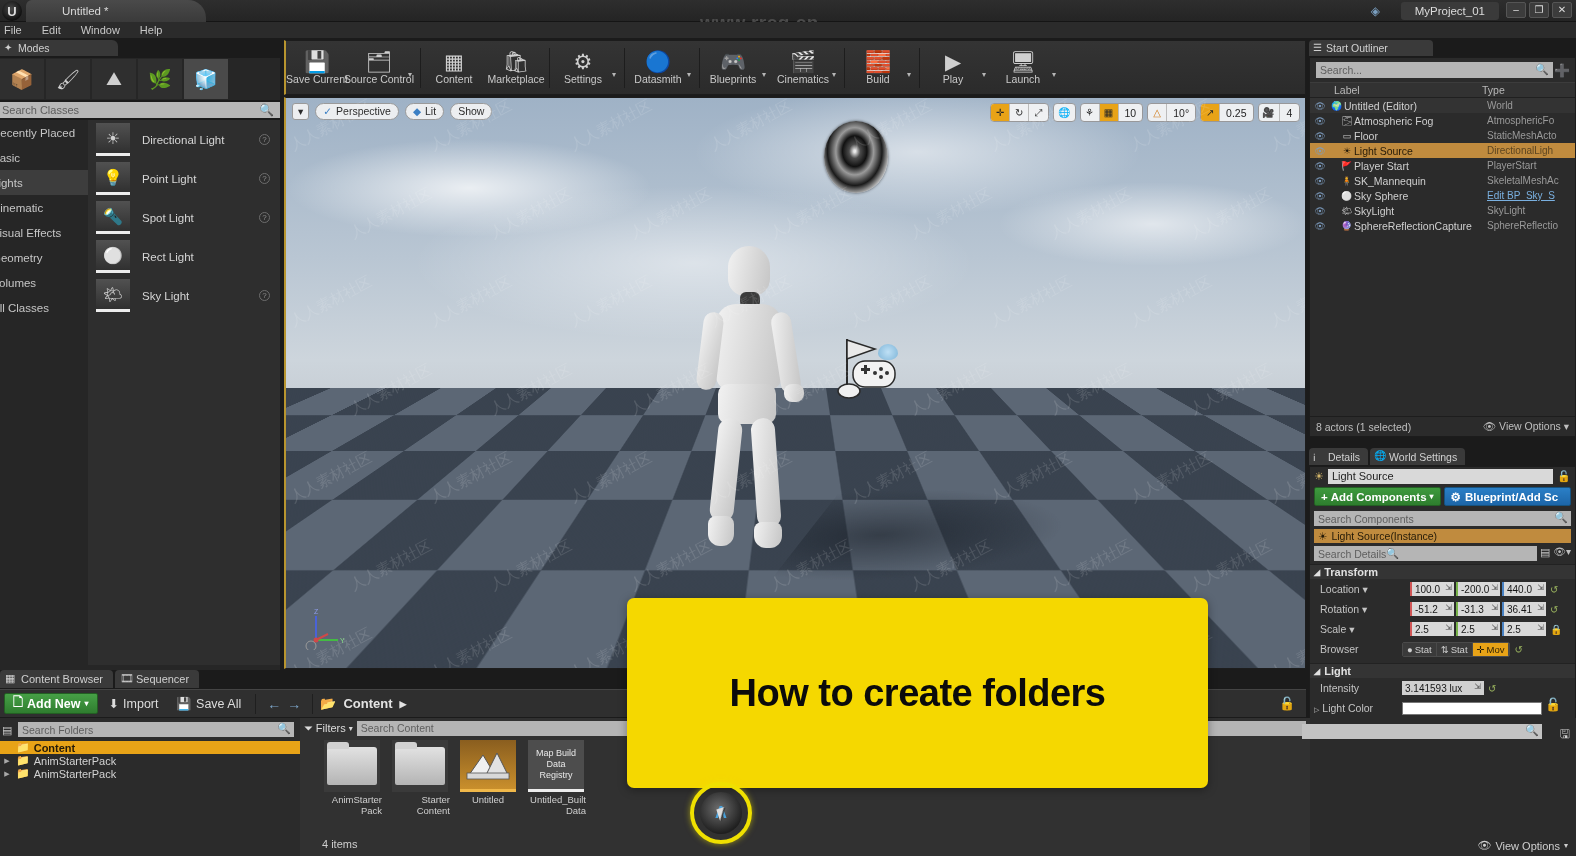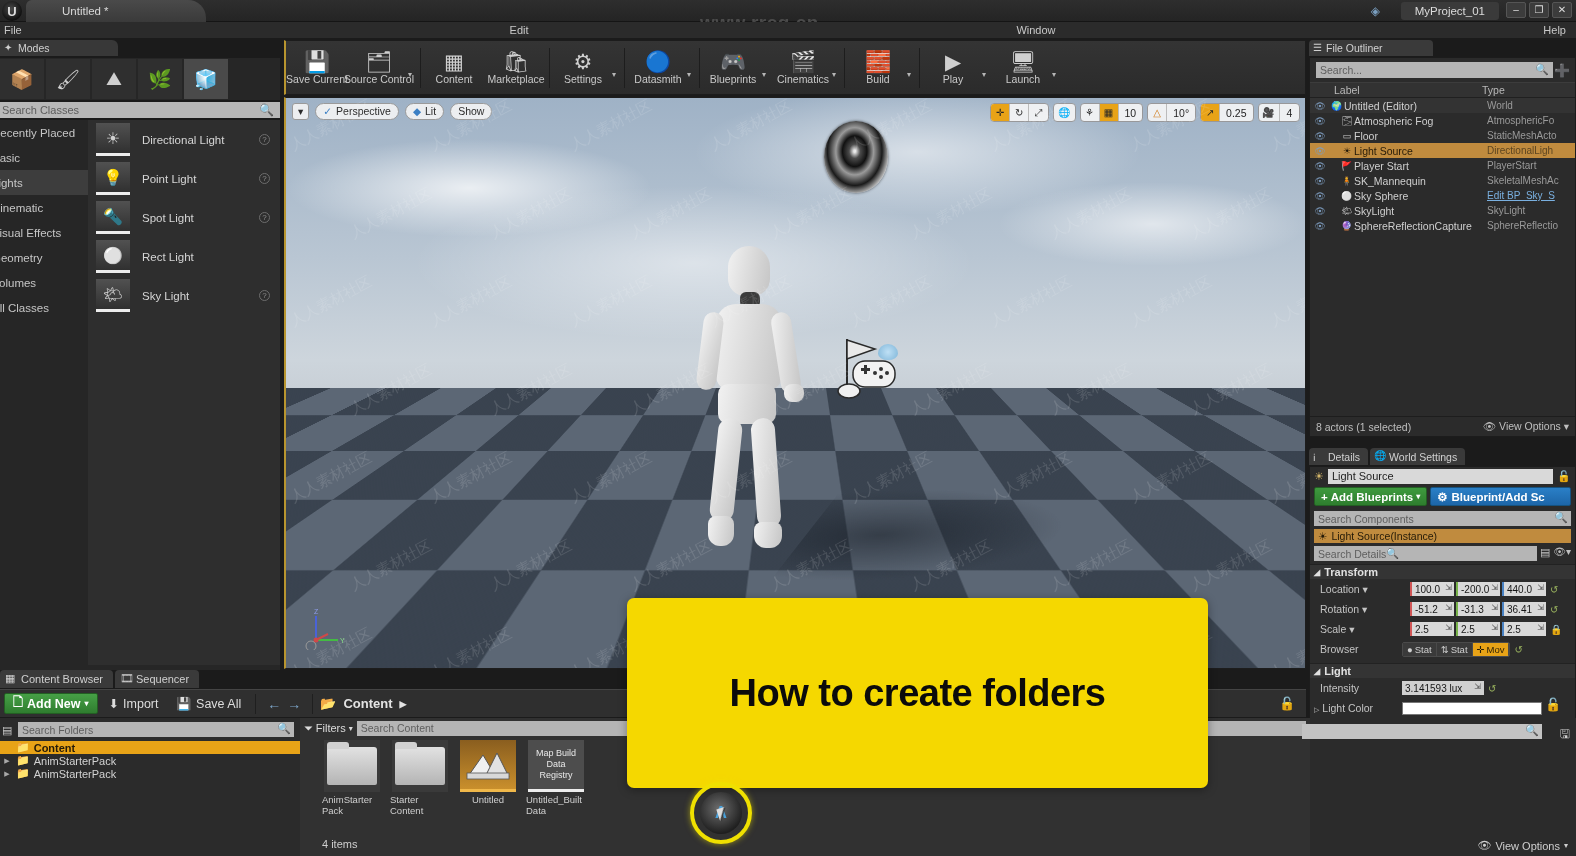--- a/index.html
+++ b/index.html
@@ -47,21 +47,21 @@
   .wbtn {
     width:20px; height:16px; background:#3c3c3c; border:1px solid #555;
     border-radius:2px; color:#ddd; font-size:10px;
     display:flex; align-items:center; justify-content:center; line-height:1;
   }
 
   
   .menubar {
     position:absolute; left:0; top:22px; width:1576px; height:16px;
     background:#2b2b2b; display:flex; align-items:center;
-    font-size:11px; color:#c8c8c8;justify-content:space-between;
+    font-size:11px; color:#c8c8c8;
   }
   .menubar > div { padding:0 10px; cursor:default; }
   .menubar > div:first-child { padding-left:4px; }
 
   
   .modes-tab {
     position:absolute; left:0; top:40px; width:118px; height:16px;
     background:#383838; border-radius:0 6px 0 0;
     font-size:10.5px; color:#d0d0d0; display:flex; align-items:center;
     padding-left:18px;
@@ -384,21 +384,21 @@
   }
   .folder-glyph::before {
     content:''; position:absolute; left:0; top:-5px; width:22px; height:7px;
     background:#d2d2d2; border-radius:3px 3px 0 0;
   }
   .tile-img.asset { background:linear-gradient(#8a5e1f,#c98f2c); border-bottom:3px solid #f0b84a; }
   .tile-img.registry {
     background:#4d4d4d; border-bottom:3px solid #ededed; color:#e8e8e8;
     font-size:9px; text-align:center; line-height:11px; padding:3px;
   }
-  .tile-lbl { font-size:9.5px; color:#cfcfcf; text-align:left; margin-top:2px; line-height:11px; }
+  .tile-lbl { font-size:9.5px; color:#cfcfcf; text-align:right; margin-top:2px; line-height:11px; }
   .cb-items { position:absolute; left:322px; bottom:6px; font-size:11px; color:#cfcfcf; }
   .cb-viewopt { position:absolute; right:8px; bottom:4px; font-size:11px; color:#cfcfcf; display:flex; align-items:center; gap:4px;}
   .cb-searchright {
     position:absolute; right:34px; top:724px; width:240px; height:15px;
     background:#c3c3c3; display:flex; align-items:center; padding-left:4px; font-size:10.5px; color:#5e5e5e;
   }
   .cb-searchright .mag { position:absolute; right:3px; top:0; font-size:11px; color:#2c2c2c; }
   .cb-save-ico { position:absolute; right:14px; top:725px; font-size:12px; color:#cfcfcf; }
   .cb-lock2 { position:absolute; right:14px; top:697px; font-size:13px; color:#c8c8c8; }
 
@@ -749,21 +749,21 @@
       <div class="wm-tile" style="left: 280px; top: 546px;">人人素材社区</div>
       <div class="wm-tile" style="left: 420px; top: 546px;">人人素材社区</div>
       <div class="wm-tile" style="left: 560px; top: 546px;">人人素材社区</div>
       <div class="wm-tile" style="left: 700px; top: 546px;">人人素材社区</div>
       <div class="wm-tile" style="left: 840px; top: 546px;">人人素材社区</div>
       <div class="wm-tile" style="left: 980px; top: 546px;">人人素材社区</div>
     </div>
 
   <div class="outliner-tab">
     <span class="ic">☰</span>
-    <span>File Outliner</span>
+    <span>Start Outliner</span>
   </div>
   <div class="outliner">
     <div class="ol-search">
       <span>Search...</span>
       <span class="mag">🔍</span>
     </div>
     <div class="ol-plus">➕</div>
     <div class="ol-head">
       <div class="c1">Label</div>
       <div>Type</div>
@@ -846,21 +846,21 @@
     <div class="d-namerow">
       <span class="d-nameicon">☀</span>
       <div class="d-namefield">
         <span>Light Source</span>
       </div>
       <span class="d-lock">🔓</span>
     </div>
     <div class="d-btnrow">
       <div class="btn-green">
         <span>+</span>
-        <span>Add Blueprints</span>
+        <span>Add Components</span>
         <span style="font-size:8px;">▾</span>
       </div>
       <div class="btn-blue">
         <span>⚙</span>
         <span>Blueprint/Add Sc</span>
       </div>
     </div>
     <div class="d-search">
       <span>Search Components</span>
       <span class="mag">🔍</span>

